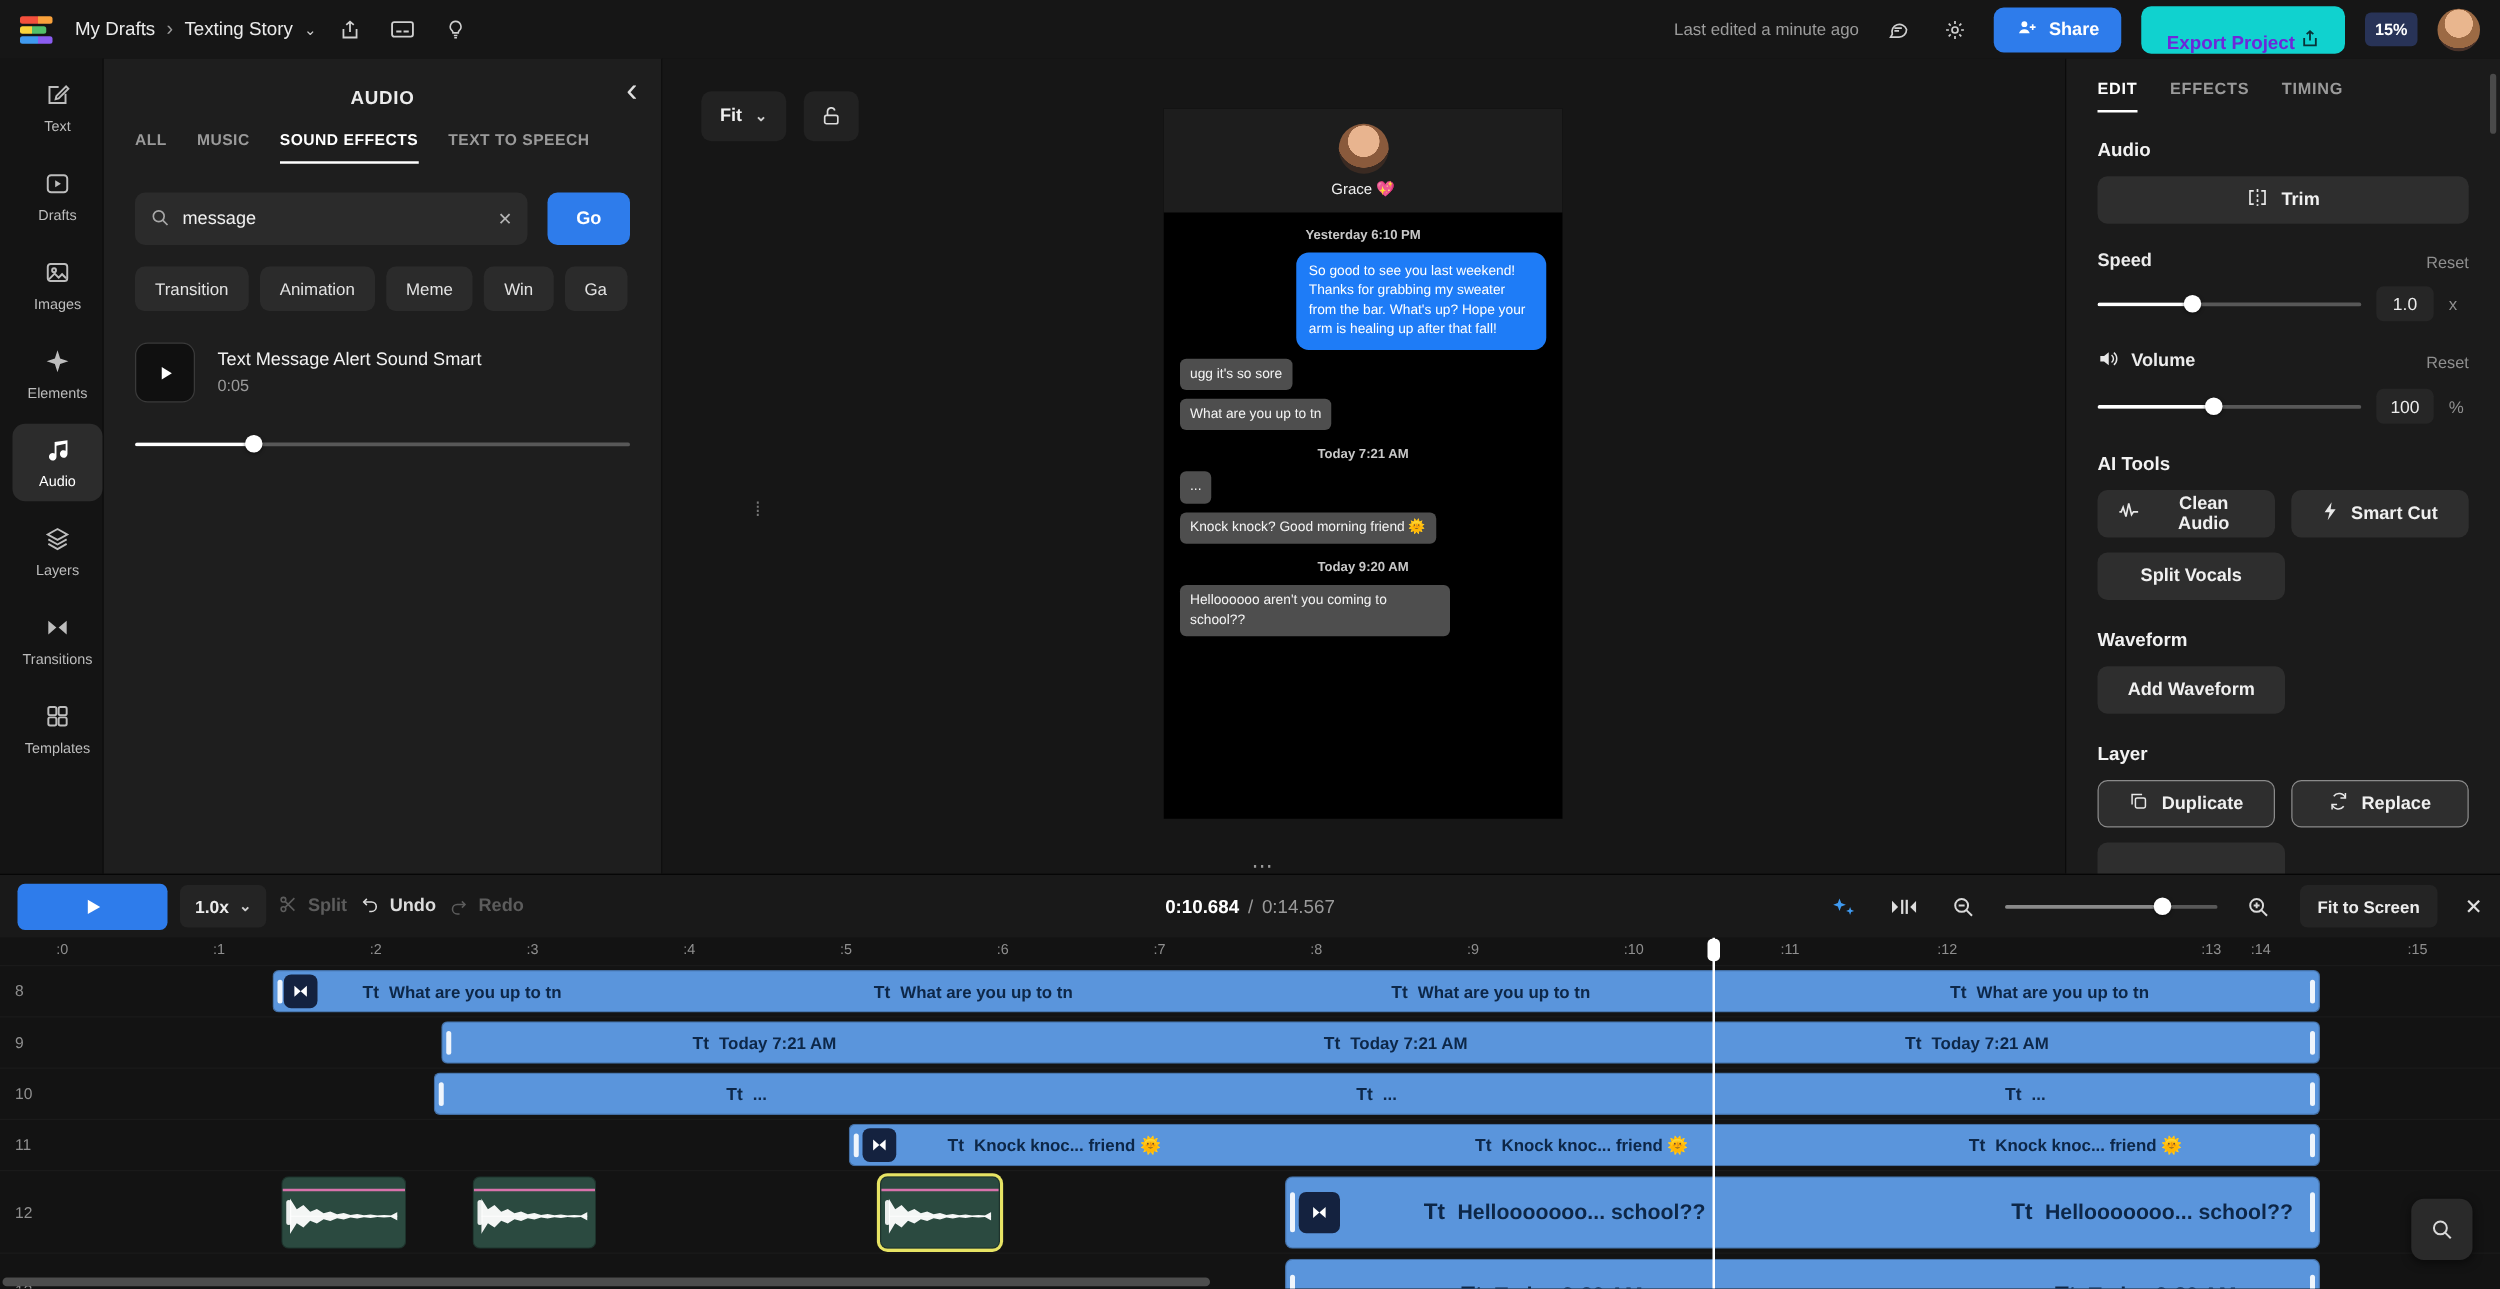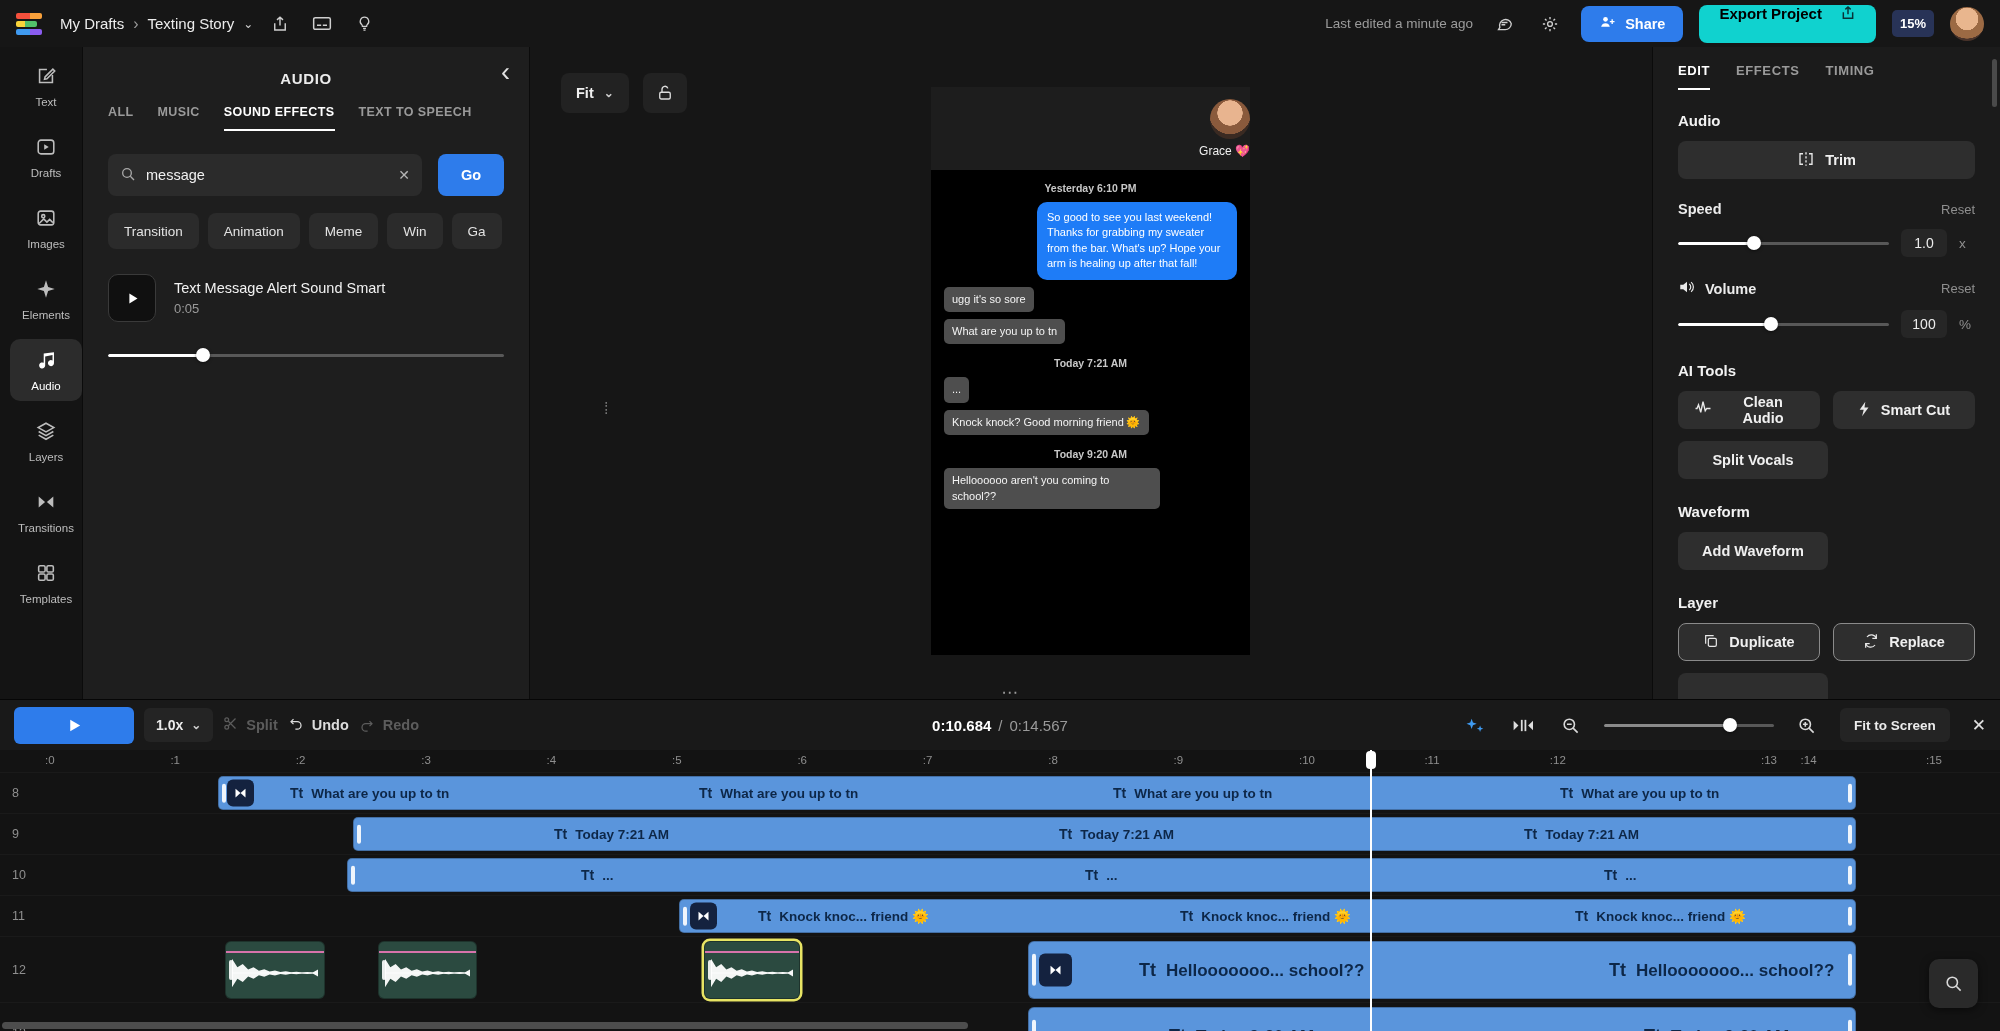--- a/index.html
+++ b/index.html
@@ -14,21 +14,21 @@
 .b1{background:linear-gradient(90deg,#f4503c 0 55%,#f9a13b 55% 100%);width:26px}
 .b2{background:linear-gradient(90deg,#f9d43b 0 45%,#52c06a 45% 100%);width:21px}
 .b3{background:linear-gradient(90deg,#3f9af0 0 55%,#8a5cf0 55% 100%);width:26px}
 .crumb{display:flex;align-items:center;gap:9px;font-size:15px;margin-left:6px}
 .crumb-sep{color:#9a9a9a;font-size:16px;line-height:1}
 .chev{color:#cfcfcf;font-size:12px;line-height:1}
 .tb-icon{display:flex;align-items:center;justify-content:center;width:30px;height:30px;color:#cfcfcf}
 .tb-right{margin-left:auto;display:flex;align-items:center;gap:16px}
 .last-edited{color:#9c9c9c;font-size:13.5px}
 .share-btn{background:#2e7ceb;height:36px;padding:0 18px;border-radius:8px;display:flex;gap:9px;align-items:center;font-weight:700;font-size:14.5px;color:#fff}
-.export-btn{background:#10d2cf;height:38px;padding:0 20px;border-radius:8px;display:flex;gap:18px;align-items:flex-start;font-weight:700;font-size:15px;color:#000000}
+.export-btn{background:#10d2cf;height:38px;padding:0 20px;border-radius:8px;display:flex;gap:4px;align-items:flex-end;font-weight:700;font-size:15px;color:#6d28d9}
 .discount{background:#283357;color:#fff;font-weight:700;font-size:13px;padding:6px 8px;border-radius:5px}
 .avatar{width:34px;height:34px;border-radius:50%;background:radial-gradient(circle at 50% 35%,#e9b68e 0 40%,#9c6a44 41% 70%,#4a332a 71%)}
 
 
 .main{flex:1;display:flex;min-height:0;position:relative}
 
 
 .rail{width:83px;background:#141414;border-right:1px solid #0b0b0b;display:flex;flex-direction:column;align-items:flex-end;padding-top:8px;gap:9px;flex:0 0 83px}
 .rail-item{width:72px;height:62px;display:flex;flex-direction:column;align-items:center;justify-content:center;gap:6px;border-radius:10px;color:#bdbdbd}
 .rail-item.active{background:#2c2c2c;color:#fff}
@@ -62,21 +62,21 @@
 .slider .fill{height:100%;background:#fff;border-radius:2px;width:0}
 .slider .knob{position:absolute;top:0;width:14px;height:14px;border-radius:50%;background:#fff;transform:translateX(-50%);box-shadow:0 1px 3px rgba(0,0,0,.5)}
 .ap-progress{margin-top:26px}
 
 
 .canvas{flex:1;background:#161616;position:relative;min-width:0}
 .canvas-tools{position:absolute;top:26px;left:31px;display:flex;gap:14px}
 .fit-btn{height:40px;padding:0 15px;background:#222;border-radius:8px;display:flex;align-items:center;gap:10px;font-size:14.5px;color:#f0f0f0;font-weight:600}
 .lock-btn{width:44px;height:40px;background:#222;border-radius:8px;display:flex;align-items:center;justify-content:center}
 .phone{position:absolute;left:401px;top:40px;width:319px;height:568px;background:#000;display:flex;flex-direction:column}
-.phone-head{height:83px;background:#1d1d1d;display:flex;flex-direction:column;align-items:flex-end;justify-content:center;gap:5px;flex:0 0 83px}
+.phone-head{height:83px;background:#1d1d1d;display:flex;flex-direction:column;align-items:center;justify-content:center;gap:5px;flex:0 0 83px}
 .p-avatar{width:40px;height:40px;border-radius:50%;background:radial-gradient(circle at 50% 35%,#e8b48f 0 38%,#8a5a3c 39% 64%,#3a2a22 65%)}
 .p-name{font-size:12px;color:#f0f0f0}
 .phone-body{flex:1;padding:6px 13px;display:flex;flex-direction:column;gap:7px;overflow:hidden}
 .msg-ts{text-align:center;font-size:10.5px;font-weight:700;color:#c8c8c8;margin:6px 0 1px}
 .bubble{max-width:216px;padding:5px 8px;font-size:11px;line-height:1.4;border-radius:5px}
 .bubble.sent{align-self:flex-end;background:#1e7cf7;color:#fff;border-radius:10px;padding:8px 10px;max-width:200px}
 .bubble.recv{align-self:flex-start;background:#4e4e4e;color:#f4f4f4}
 .canvas-resize-dots{position:absolute;bottom:-4px;left:42%;color:#9a9a9a;font-size:17px;letter-spacing:2px;z-index:6}
 
 

